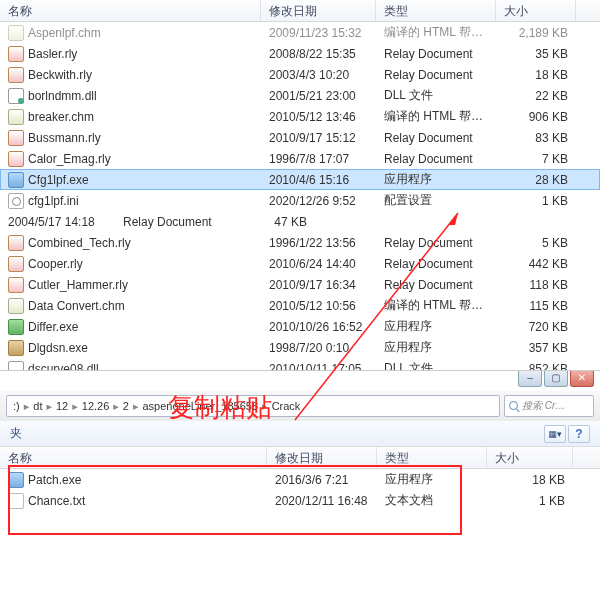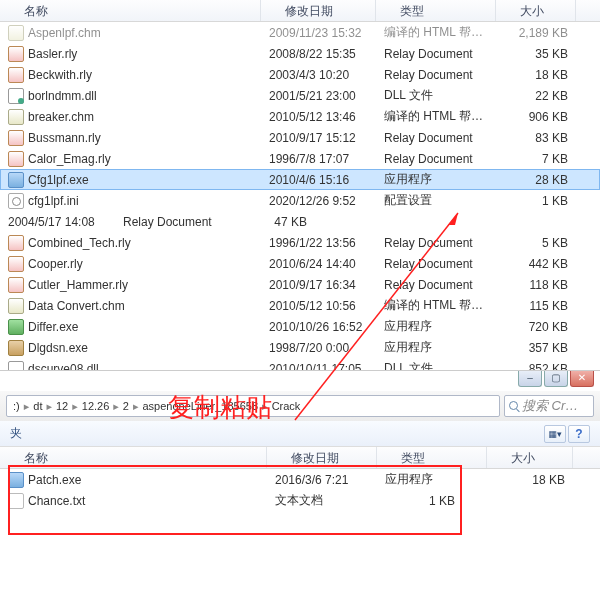--- a/index.html
+++ b/index.html
@@ -1,21 +1,21 @@
 <!DOCTYPE html>
 <html><head>
 <meta charset="utf-8">
 <style>
 *{margin:0;padding:0;box-sizing:border-box}
 body{font-family:"Microsoft YaHei","Segoe UI",Tahoma,sans-serif;font-size:12px;background:#fff;width:600px;height:589px;position:relative;overflow:hidden}
 .pane{position:absolute;left:0;right:0;background:#fff}
 .pane.top{top:0;height:370px}
 .pane.bottom{top:370px;height:219px;border-top:1px solid #ccc}
 .hdr{display:flex;height:22px;background:linear-gradient(#fdfdfe,#f1f4f9);border-bottom:1px solid #d8d8d8;color:#404a60}
-.hdr .col{padding:3px 24px;border-right:1px solid #e0e4ea;white-space:nowrap;overflow:hidden}
+.hdr .col{padding:3px 8px;border-right:1px solid #e0e4ea;white-space:nowrap;overflow:hidden}
 .rows{background:#fff}
 .row{display:flex;height:21px;align-items:center;cursor:default}
 .row.sel{background:#cde6ff;outline:1px solid #7fb7f0;outline-offset:-1px}
 .cell{padding:0 8px;white-space:nowrap;overflow:hidden;color:#333}
 .cell.name{display:flex;align-items:center;gap:4px}
 .cell.size{text-align:right}
 .ico{width:16px;height:16px;flex-shrink:0;display:inline-block;border:1px solid #888;border-radius:2px}
 .ico.rly{background:linear-gradient(#fff,#f5c3c3);border-color:#b85}
 .ico.dll{background:#fff;border-color:#999;position:relative}
 .ico.dll::after{content:"";position:absolute;width:6px;height:6px;background:#4a8;border-radius:50%;bottom:-1px;right:-1px}
@@ -26,21 +26,21 @@
 .ico.ini::after{content:"";position:absolute;width:7px;height:7px;border:1px solid #888;border-radius:50%;top:3px;left:3px}
 .ico.txt{background:#fff;border-color:#bbb}
 .ico.diff{background:linear-gradient(#a0e0a0,#60b060);border-color:#4a904a}
 .winbar{position:absolute;top:0;right:6px;display:flex;gap:2px}
 .winbar div{width:24px;height:16px;background:linear-gradient(#e8eef8,#c8d4e8);border:1px solid #8aa;border-top:none;border-radius:0 0 3px 3px;text-align:center;line-height:14px;font-size:10px;color:#456}
 .winbar div.close{background:linear-gradient(#f0b0a8,#d87060);color:#fff;border-color:#b85048}
 .nav{display:flex;align-items:center;height:30px;margin-top:20px;padding:0 6px;gap:4px;background:linear-gradient(#f8f8f8,#ececec)}
 .nav .crumb{display:flex;align-items:center;flex:1;height:22px;background:#fff;border:1px solid #b0b8c8;border-radius:2px;padding:0 4px;font-size:11px;color:#333;overflow:hidden}
 .nav .crumb span{padding:0 2px}
 .nav .crumb .sep{color:#888}
-.nav .search{width:90px;height:22px;background:#fff;border:1px solid #b0b8c8;border-radius:2px;padding:0 4px;color:#888;font-size:13px;display:flex;align-items:center;gap:3px;font-style:italic}
+.nav .search{width:90px;height:22px;background:#fff;border:1px solid #b0b8c8;border-radius:2px;padding:0 4px;color:#888;font-size:10px;display:flex;align-items:center;gap:3px;font-style:italic}
 .subbar{height:26px;border-bottom:1px solid #ddd;background:linear-gradient(#f8fbff,#eaf0fa);display:flex;justify-content:space-between;align-items:center;padding:0 10px;color:#2a4a7a}
 .subbar .vbtn{display:flex;gap:2px}
 .subbar .vbtn div{width:22px;height:18px;border:1px solid #b8c8e0;border-radius:2px;background:linear-gradient(#fff,#e8f0fa);display:flex;align-items:center;justify-content:center}
 .annot{position:absolute;color:#ff2020;font-family:"SimSun",serif;font-size:26px;font-weight:400;z-index:50;pointer-events:none}
 svg.arrow{position:absolute;z-index:49;pointer-events:none}
 .redbox{position:absolute;border:2px solid #ff2020;z-index:48;pointer-events:none}
 .mglass{width:10px;height:10px;position:relative;display:inline-block}
 .mglass::before{content:"";position:absolute;width:7px;height:7px;border:1px solid #68a;border-radius:50%}
 .mglass::after{content:"";position:absolute;width:4px;height:1px;background:#68a;transform:rotate(45deg);bottom:0;right:-1px}
 </style>
@@ -130,21 +130,21 @@
       <div class="row">
         <div class="cell name" style="width:261px">
           <span class="ico ini"></span>
           <span>cfg1lpf.ini</span>
         </div>
         <div class="cell" style="width:115px">2020/12/26 9:52</div>
         <div class="cell" style="width:120px">配置设置</div>
         <div class="cell size" style="width:80px">1 KB</div>
       </div>
       <div class="row">
-        <div class="cell" style="width:115px">2004/5/17 14:08</div>
+        <div class="cell" style="width:115px">2004/5/17 14:18</div>
         <div class="cell" style="width:120px">Relay Document</div>
         <div class="cell size" style="width:80px">47 KB</div>
       </div>
       <div class="row">
         <div class="cell name" style="width:261px">
           <span class="ico rly"></span>
           <span>Combined_Tech.rly</span>
         </div>
         <div class="cell" style="width:115px">1996/1/22 13:56</div>
         <div class="cell" style="width:120px">Relay Document</div>
@@ -184,21 +184,21 @@
         </div>
         <div class="cell" style="width:115px">2010/10/26 16:52</div>
         <div class="cell" style="width:120px">应用程序</div>
         <div class="cell size" style="width:80px">720 KB</div>
       </div>
       <div class="row">
         <div class="cell name" style="width:261px">
           <span class="ico exe2"></span>
           <span>Dlgdsn.exe</span>
         </div>
-        <div class="cell" style="width:115px">1998/7/20 0:00</div>
+        <div class="cell" style="width:115px">1998/7/20 0:10</div>
         <div class="cell" style="width:120px">应用程序</div>
         <div class="cell size" style="width:80px">357 KB</div>
       </div>
       <div class="row">
         <div class="cell name" style="width:261px">
           <span class="ico dll"></span>
           <span>dscurve08.dll</span>
         </div>
         <div class="cell" style="width:115px">2010/10/11 17:05</div>
         <div class="cell" style="width:120px">DLL 文件</div>
@@ -259,20 +259,21 @@
         </div>
         <div class="cell" style="width:110px">2016/3/6 7:21</div>
         <div class="cell" style="width:110px">应用程序</div>
         <div class="cell size" style="width:86px">18 KB</div>
       </div>
       <div class="row">
         <div class="cell name" style="width:267px">
           <span class="ico txt"></span>
           <span>Chance.txt</span>
         </div>
+        <div class="cell" style="width:110px">2020/12/11 16:48</div>
         <div class="cell" style="width:110px">文本文档</div>
         <div class="cell size" style="width:86px">1 KB</div>
       </div>
     </div>
 </div>
 
 <div class="annot" style="left:168px;top:390px">复制粘贴</div>
 <svg class="arrow" style="left:270px;top:195px" width="200" height="240">
   <line x1="25" y1="225" x2="188" y2="18" stroke="#ff2020" stroke-width="1.5"></line>
   <polygon points="188,18 178,30 185,30" fill="#ff2020"></polygon>

